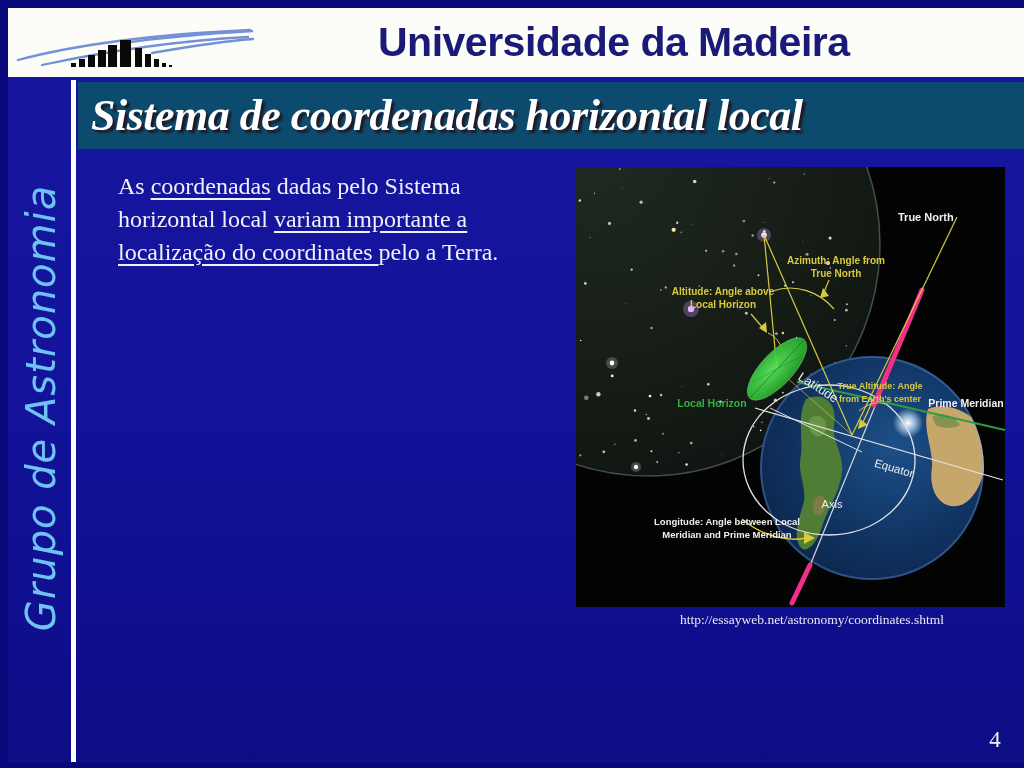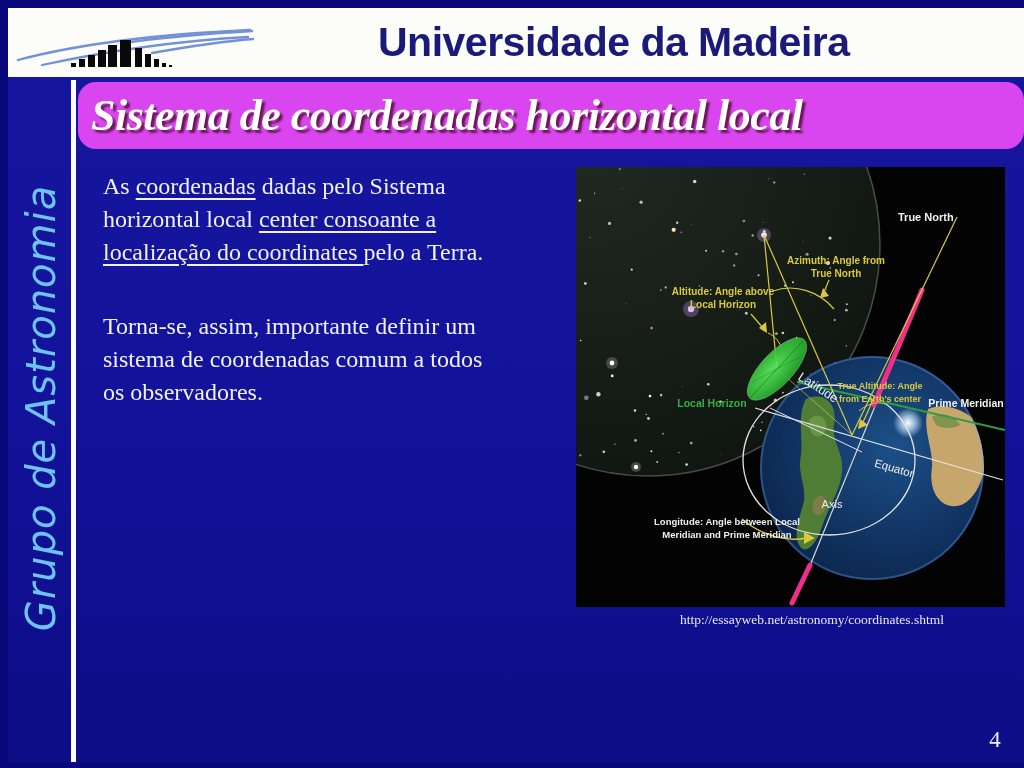--- a/index.html
+++ b/index.html
@@ -18,42 +18,42 @@
     text-align:right;
   }
   .header-title{
     position:absolute;left:370px;top:0;height:69px;display:flex;align-items:center;
     font-weight:bold;font-size:41px;letter-spacing:-0.5px;color:#1a1a78;
     font-family:"Liberation Sans","DejaVu Sans",sans-serif;
   }
   .logo{position:absolute;left:4px;top:2px;}
   .red-banner{
     position:absolute;left:78px;top:82px;width:946px;height:67px;
-    background:#d946ef;display:flex;align-items:center;padding-left:13px;box-sizing:border-box;border-radius:18px;
+    background:#0c4a6e;display:flex;align-items:center;padding-left:13px;box-sizing:border-box;
   }
   .red-banner-title{
     font-family:"Liberation Serif","DejaVu Serif",serif;
     font-style:italic;font-weight:bold;font-size:44px;letter-spacing:-0.5px;
     color:#ffffff;text-shadow:3px 3px 2px rgba(45,0,0,0.65);
     white-space:nowrap;
   }
   .v-line{position:absolute;left:71px;top:80px;width:5px;height:682px;background:#ffffff;}
   .sidebar-text{
     position:absolute;left:41px;top:408px;
     transform:translate(-50%,-50%) rotate(-90deg);
     white-space:nowrap;color:#6fc3f3;font-style:italic;
     font-size:40px;letter-spacing:1px;
     font-family:"DejaVu Sans","Liberation Sans",sans-serif;
   }
   .body-text{
     position:absolute;left:103px;top:170px;width:482px;
     font-family:"Liberation Serif","DejaVu Serif",serif;
     font-size:24px;line-height:33px;color:#f1f1fc;
   }
-  .body-text p{margin:0 0 41px 0;white-space:pre-wrap;}
+  .body-text p{margin:0 0 41px 15px;white-space:pre-wrap;}
   .body-text .u{text-decoration:underline;text-underline-offset:4px;text-decoration-thickness:1.5px;}
   .diagram{position:absolute;left:576px;top:167px;width:429px;height:440px;display:block;}
   .caption{
     position:absolute;left:598px;top:612px;width:428px;text-align:center;
     font-family:"Liberation Serif","DejaVu Serif",serif;
     font-size:13.5px;color:#e8e8f4;
   }
   .page-number{
     position:absolute;left:978px;top:727px;width:34px;text-align:center;
     font-family:"Liberation Serif","DejaVu Serif",serif;
@@ -93,25 +93,22 @@
 
 <div class="red-banner">
   <span class="red-banner-title">Sistema de coordenadas horizontal local</span>
 </div>
 
 <div class="v-line"></div>
 <div class="sidebar-text">Grupo de Astronomia</div>
 
 <div class="body-text">
     <p><span>As </span><span class="u">coordenadas</span><span> dadas pelo Sistema
-horizontal local </span><span class="u">center consoante a</span><span>
+horizontal local </span><span class="u">variam importante a</span><span>
 </span><span class="u">localização do coordinates </span><span>pelo a Terra.</span></p>
-    <p><span>Torna-se, assim, importante definir um
-sistema de coordenadas comum a todos
-os observadores.</span></p>
   </div>
 
 <svg class="diagram" viewBox="0 0 429 440" width="429" height="440">
   <defs>
     <clipPath id="sphereClip">
         <circle cx="72" cy="77" r="232"></circle>
       </clipPath>
     <clipPath id="earthClip">
         <circle cx="296" cy="301" r="112"></circle>
       </clipPath>

